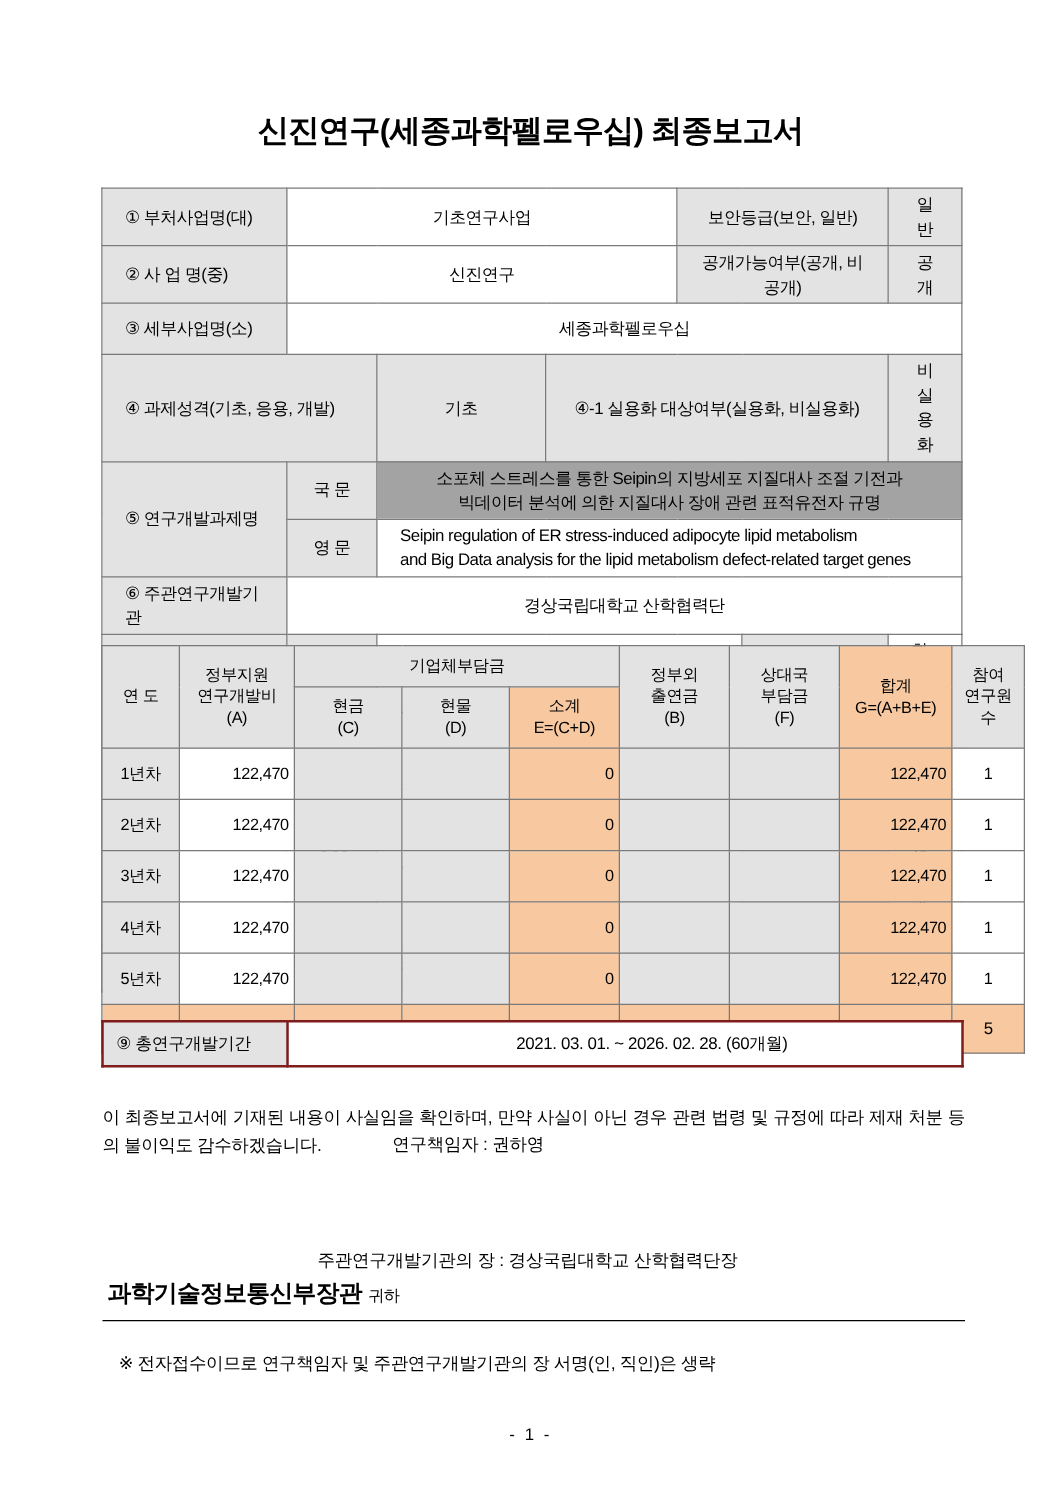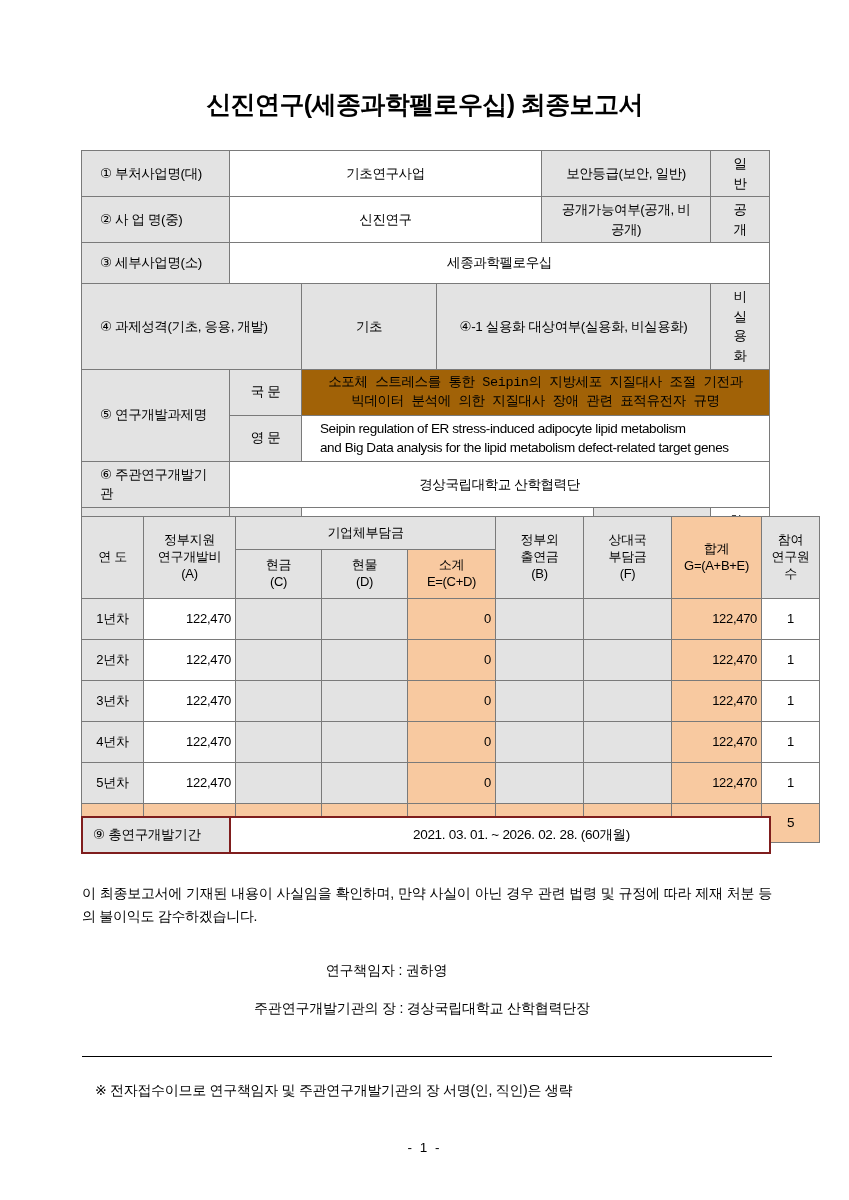--- a/index.html
+++ b/index.html
@@ -63,23 +63,22 @@
     padding-left: 10px;
   }
   .val-c { text-align: center; background: #ffffff; padding-left: 44px; }
   .val-l { text-align: left; background: #ffffff; padding-left: 8px; }
   .h34 { height: 34px; }
 
   .title-ko {
     text-align: center;
     font-size: 13.5px;
     line-height: 1.75;
-    background: #a16207;
+    background: #a3a3a3;
     padding: 4px 6px;
-    font-family: Liberation Mono, monospace;
   }
   .title-en {
     text-align: left;
     font-size: 13px;
     line-height: 1.6;
     background: #ffffff;
     padding: 4px 6px;
     letter-spacing: 0.2px;
   }
 
@@ -187,26 +186,25 @@
     left: 0;
     top: 925px;
     width: 849px;
     text-align: center;
     font-size: 14.5px;
     letter-spacing: 1px;
   }
   .sig-pi {
     position: absolute;
     left: 0;
-    top: 962px;
+    top: 907px;
     width: 749px;
     text-align: center;
     font-size: 14px;
     letter-spacing: -0.2px;
-    margin-left: 12px;
   }
   .sig-org {
     position: absolute;
     left: 0;
     top: 1000px;
     width: 844px;
     text-align: center;
     font-size: 14px;
     letter-spacing: -0.2px;
   }
@@ -466,20 +464,23 @@
         </tr>
       </tbody>
     </table>
   </div>
 
   <div class="statement">이 최종보고서에 기재된 내용이 사실임을 확인하며, 만약 사실이 아닌 경우 관련 법령 및 규정에 따라 제재 처분 등의 불이익도 감수하겠습니다.</div>
 
   <div class="sig-pi">연구책임자 : 권하영</div>
   <div class="sig-org">주관연구개발기관의 장 : 경상국립대학교 산학협력단장</div>
 
+  <div class="minister">
+    <span>과학기술정보통신부장관</span><span class="hon">귀하</span>
+  </div>
 
   <div class="hr-line"></div>
 
   <div class="note">※ 전자접수이므로 연구책임자 및 주관연구개발기관의 장 서명(인, 직인)은 생략</div>
 
   <div class="pageno">- 1 -</div>
 
 </div>
 
 </body></html>

